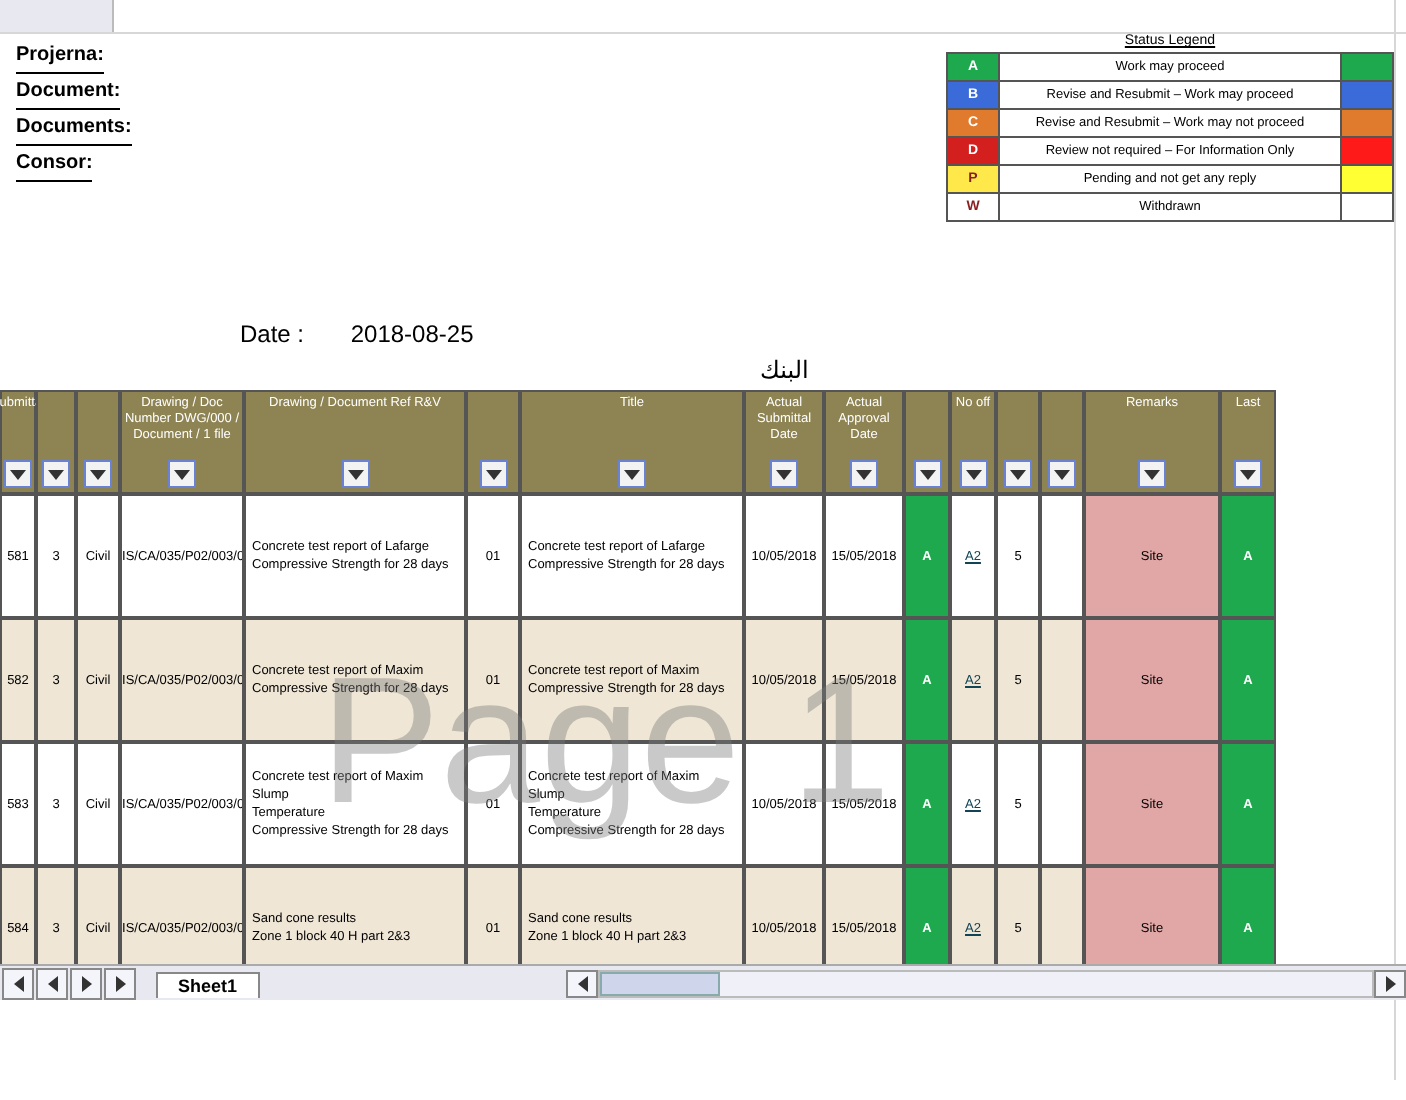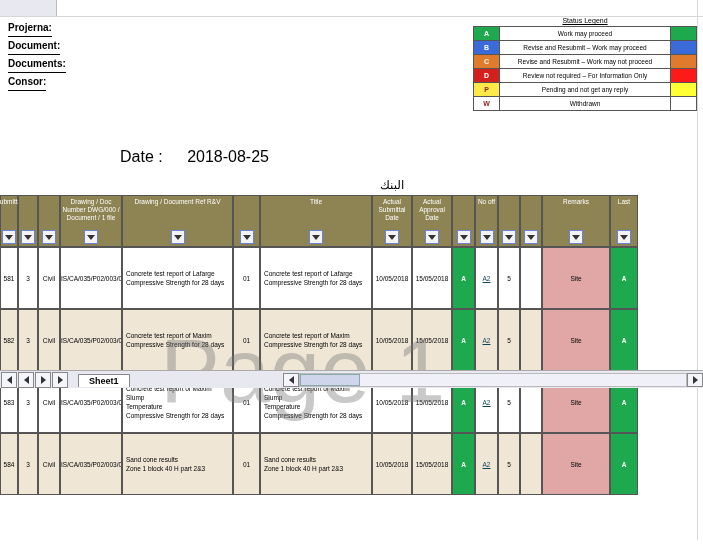--- a/index.html
+++ b/index.html
@@ -1,17 +1,17 @@
 <!DOCTYPE html>
 <html><head>
 <meta charset="utf-8">
 <style>
   * { box-sizing: border-box; margin: 0; padding: 0; }
   html, body { width: 703px; height: 550px; overflow: hidden; font-family: Arial, sans-serif; font-size: 8px; background: #fff; }
-  .page { position: relative; width: 703px; height: 388px; background: #fff; }
+  .page { position: relative; width: 703px; height: 500px; background: #fff; }
 
   
   .corner { position:absolute; left:0; top:0; width:57px; height:17px; background:#e8e8f0; border-right:1px solid #bbb; border-bottom:1px solid #bbb; }
 
   
   .labels { position:absolute; left:8px; top:20px; font-size:10px; font-weight:bold; line-height:16px; }
   .labels div { border-bottom:1px solid #000; display:inline-block; margin-bottom:1px; }
 
   
   .legend { position:absolute; right:6px; top:17px; width:224px; font-size:7px; }
@@ -23,21 +23,21 @@
   .legend .desc { font-size:6.5px; line-height:9px; }
   .legend .sw   { width:26px; }
 
   
   .center-title { position:absolute; left:0; top:60px; width:703px; text-align:center; font-size:15px; color:#345; }
 
   
   .red-mark { position:absolute; top:55px; left:478px; width:0; height:0; border-left:5px solid transparent; border-right:5px solid transparent; border-top:7px solid red; }
 
   
-  .daterow { position:absolute; left:120px; top:148px; font-size:16px; }
+  .daterow { position:absolute; left:120px; top:160px; font-size:12px; }
   .daterow .d1 { margin-right:20px; }
   .ara { position:absolute; left:380px; top:178px; font-size:12px; }
 
   
   .thead { position:absolute; left:0; top:195px; height:52px; width:710px; display:flex; }
   .th { background:#8e8352; border:1px solid #555; display:flex; flex-direction:column; justify-content:space-between; align-items:center; font-size:6.5px; color:#fff; padding:2px 1px 0 1px; position:relative; }
   .th .txt { text-align:center; line-height:8px; }
   .filter-btn { width:14px; height:14px; background:#f3f3f3; border:1px solid #6a82d4; display:flex; align-items:center; justify-content:center; margin:1px auto 2px auto; cursor:pointer; }
   .filter-btn::after { content:""; width:0; height:0; border-left:4px solid transparent; border-right:4px solid transparent; border-top:5px solid #333; }
 

